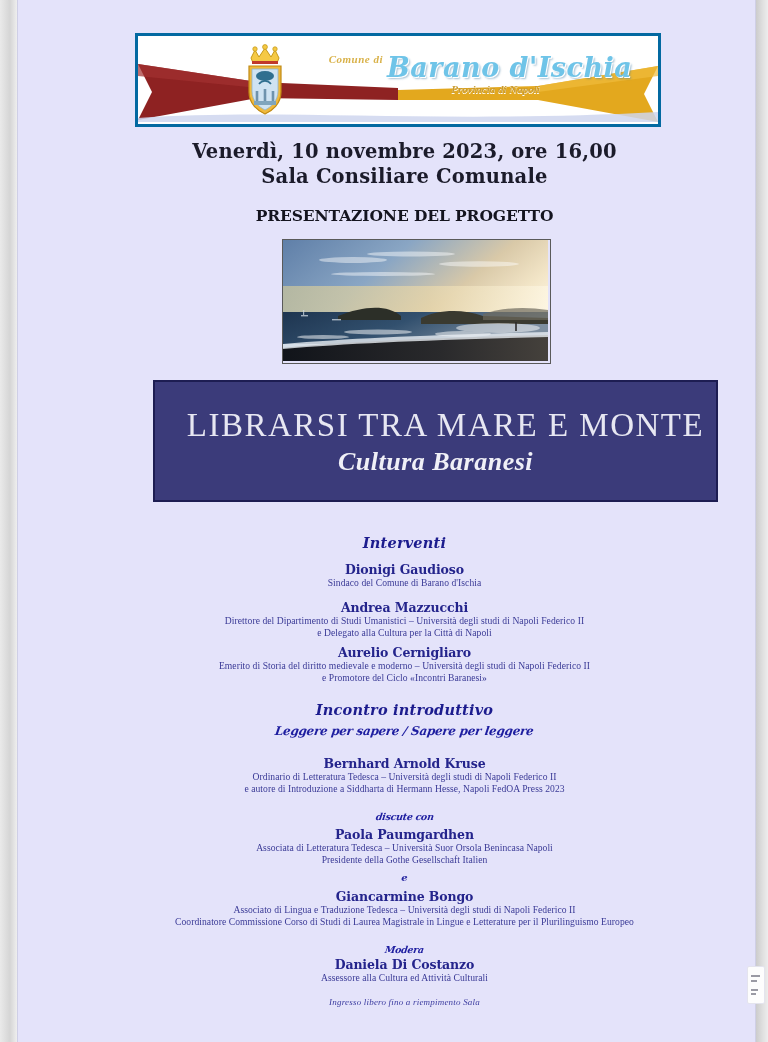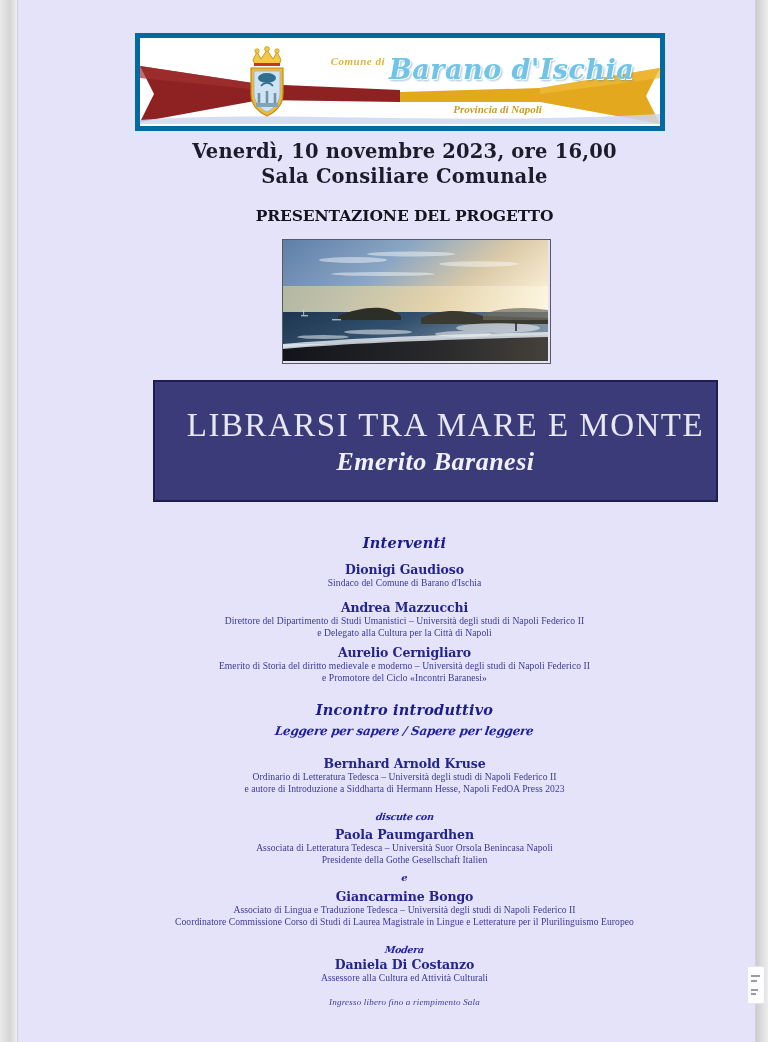--- a/index.html
+++ b/index.html
@@ -37,21 +37,21 @@
   }
 
   
   .banner {
     position: absolute;
     left: 117px;
     top: 33px;
     width: 520px;
     height: 88px;
     background: #ffffff;
-    border: 5px solid #0369a1;
+    border: 3px solid #0369a1;
     overflow: hidden;
   }
   .banner-ribbon-left, .banner-ribbon-right {
     position: absolute;
     top: 0; height: 100%; width: 50%;
   }
   .banner-ribbon-left { left: 0; }
   .banner-ribbon-right { right: 0; }
   .banner-wave {
     position: absolute;
@@ -93,21 +93,21 @@
     color: #6fc4e8;
     letter-spacing: .5px;
     text-shadow: 1px 1px 0 #ffffff, 2px 2px 2px rgba(60,120,160,.45);
   }
   .banner-sub {
     font-family: "Liberation Serif", serif;
     font-style: italic;
     font-weight: bold;
     font-size: 11px;
     color: #c99a2e;
-    margin-top: 18px;
+    margin-top: 0;
     padding-left: 30px;
     text-shadow: 0 1px 0 #fff;
   }
 
   
   .headline {
     position: absolute;
     left: 18px;
     top: 139px;
     width: 737px;
@@ -378,21 +378,21 @@
         <ellipse cx="40" cy="97" rx="26" ry="2"></ellipse>
       </g>
       <path d="M0,108 C70,101 150,98 265,95 L265,121 L0,121 Z" fill="url(#beach)"></path>
       <path d="M0,104 C70,98 150,95 265,92 L265,97 C150,100 70,103 0,109 Z" fill="#e8edf2" opacity=".8"></path>
       <rect x="232" y="82" width="2" height="9" fill="#2a2a2a" opacity=".8"></rect>
     </svg>
   </div>
 
   <div class="title-box">
     <div class="title-main">LIBRARSI TRA MARE E MONTE</div>
-    <div class="title-sub">Emerito   Baranesi</div>
+    <div class="title-sub">Cultura   Baranesi</div>
   </div>
 
   <div class="program">
 
     <div class="sec-head">Interventi</div>
     <div class="gap-md"></div>
 
     <div>
       <div class="person">Dionigi Gaudioso</div>
       <div class="role">Sindaco del Comune di Barano d'Ischia</div>

